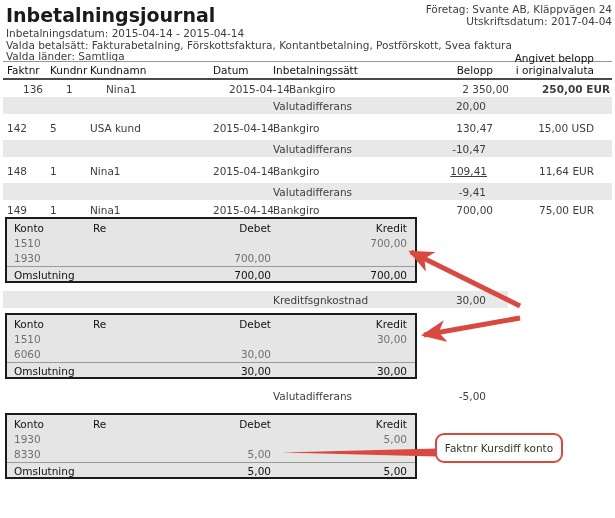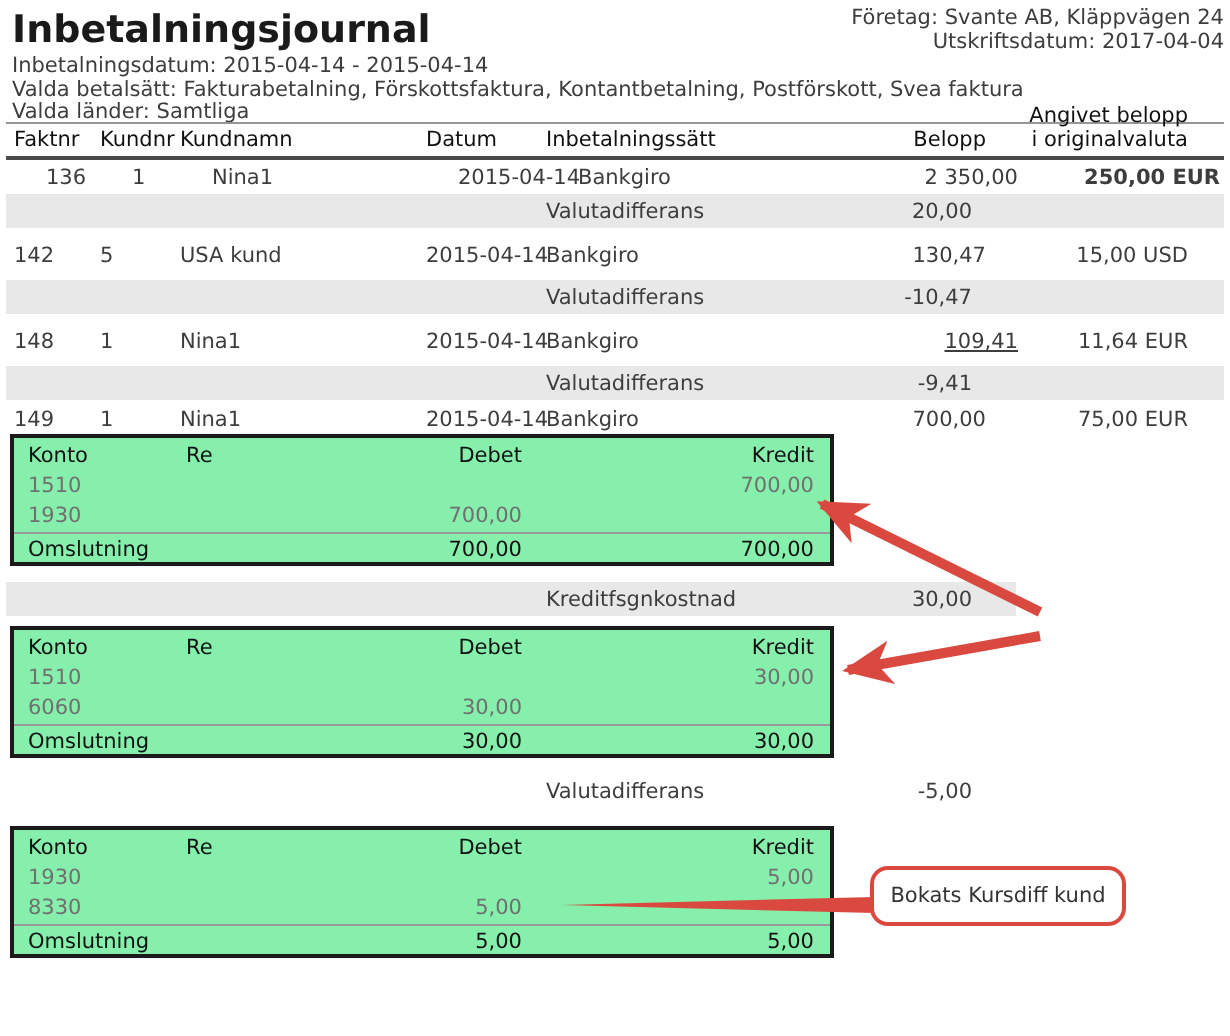--- a/index.html
+++ b/index.html
@@ -9,25 +9,25 @@
   .t{font-size:10.5px;color:#3d3d3d;}
   .b{font-weight:normal;color:#111;}
   .gray{color:#707070;}
   .title{font-size:19px;font-weight:bold;color:#1a1a1a;}
   .meta{font-size:10.5px;color:#3d3d3d;}
   .r-align{text-align:right;}
   .hline{position:absolute;left:3px;width:609px;}
   .band{position:absolute;left:3px;height:17px;background:#e8e8e8;}
   .band .lbl{position:absolute;left:270px;top:3px;}
   .band .val{position:absolute;top:3px;}
-  .vbox{position:absolute;left:5px;width:408px;height:62px;border:2px solid #1b1b1b;background:#86efac;}
+  .vbox{position:absolute;left:5px;width:408px;height:62px;border:2px solid #1b1b1b;background:#e5e5e5;}
   .vbox .vrow{position:absolute;left:0;width:100%;height:15px;}
   .vbox .konto{position:absolute;left:7px;}
   .vbox .re{position:absolute;left:86px;}
-  .vbox .debet{position:absolute;right:154px;}
+  .vbox .debet{position:absolute;right:144px;}
   .vbox .kredit{position:absolute;right:8px;}
   .vbox .total{border-top:1px solid #9a9a9a;}
   .callout{position:absolute;background:#fff;box-sizing:border-box;z-index:6;}
   .callout1{left:510px;top:293px;width:70px;height:44px;border:3px solid #d9493f;
             font-size:10.5px;color:#333;text-align:center;line-height:13px;padding-top:6px;}
   .callout2{left:435px;top:433px;width:128px;height:30px;border:2px solid #d9493f;border-radius:9px;
             font-size:10.5px;color:#333;text-align:center;line-height:26px;}
   .overlay{position:absolute;left:0;top:0;z-index:5;pointer-events:none;}
 </style>
 </head>
@@ -82,21 +82,21 @@
     <span class="t lbl">Valutadifferans</span>
     <span class="t val" style="right:126px;">-10,47</span>
   </div>
 
   <div class="abs" style="left:0;top:165px;width:615px;height:13px;">
     <span class="abs t" style="left:7px;">148</span>
     <span class="abs t" style="left:50px;">1</span>
     <span class="abs t" style="left:90px;">Nina1</span>
     <span class="abs t" style="left:213px;">2015-04-14</span>
     <span class="abs t" style="left:273px;">Bankgiro</span>
-    <span class="abs t" style="right:106px;text-decoration:underline;">109,41</span>
+    <span class="abs t" style="right:128px;text-decoration:underline;">109,41</span>
     <span class="abs t" style="right:21px;">11,64 EUR</span>
   </div>
 
   <div class="band" style="top:183px;width:609px;">
     <span class="t lbl">Valutadifferans</span>
     <span class="t val" style="right:126px;">-9,41</span>
   </div>
 
   <div class="abs" style="left:0;top:204px;width:615px;height:13px;">
     <span class="abs t" style="left:7px;">149</span>
@@ -195,15 +195,15 @@
       <marker id="ah" markerWidth="5" markerHeight="4.4" refX="4.4" refY="2.2" orient="auto">
         <path d="M5,2.2 L0,0 L1.4,2.2 L0,4.4 Z" fill="#d9493f"></path>
       </marker>
     </defs>
     <line x1="520" y1="306" x2="411" y2="252" stroke="#d9493f" stroke-width="5" marker-end="url(#ah)"></line>
     <line x1="520" y1="318" x2="424" y2="335" stroke="#d9493f" stroke-width="5" marker-end="url(#ah)"></line>
     <polygon points="437,448.5 281,452.5 437,456.5" fill="#d9493f"></polygon>
   </svg>
 
 
-  <div class="callout callout2">Bokats Kursdiff kund</div>
+  <div class="callout callout2">Faktnr Kursdiff konto</div>
 
 </div>
 
 </body></html>

